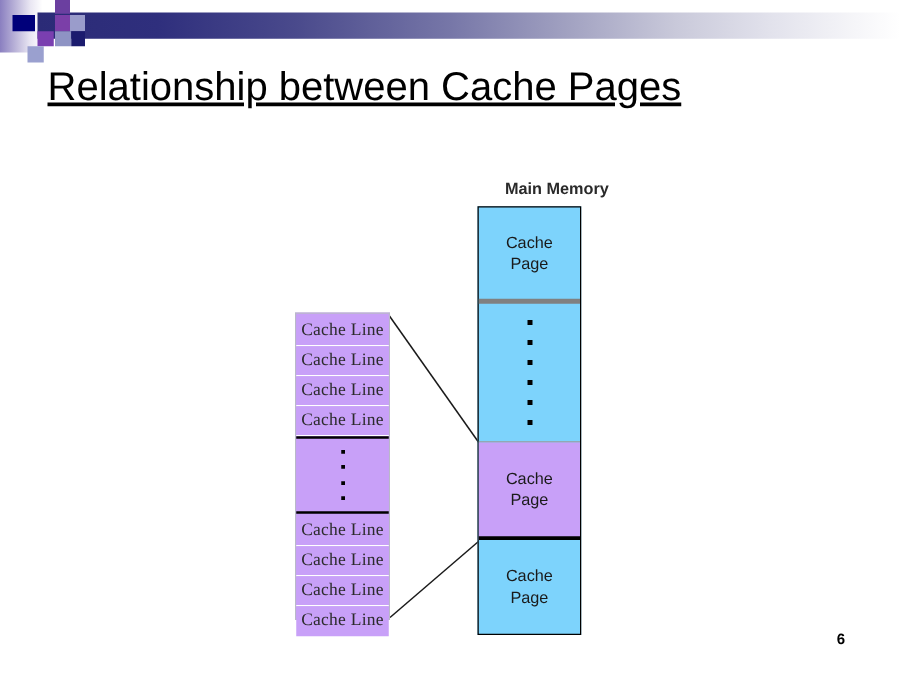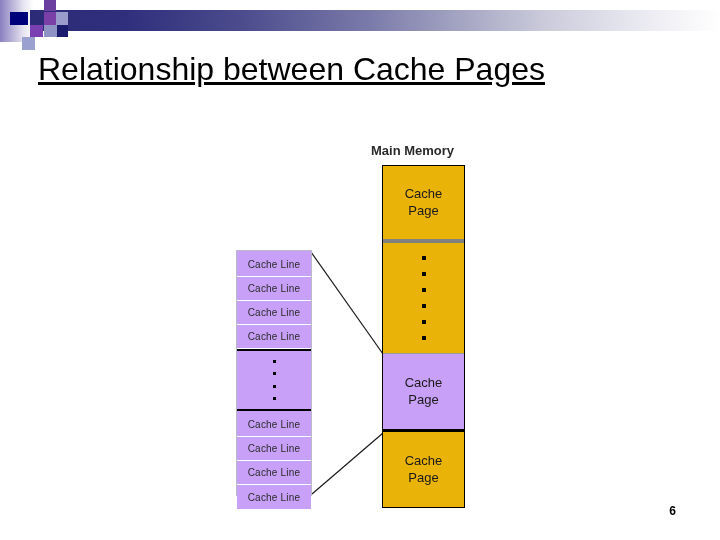--- a/index.html
+++ b/index.html
@@ -60,33 +60,33 @@
     width: 720px; height: 540px;
     pointer-events: none;
   }
   #diagram > * { pointer-events: auto; }
 
   
   #mm-label {
     position: absolute;
     left: 371px; top: 143px;
     width: 116px;
-    text-align: left;
+    text-align: right;
     font-size: 13px;
     font-weight: bold;
     color: #2a2a2a;
     font-family: "Liberation Sans", sans-serif;
   }
   #mem-column {
     position: absolute;
     left: 382px; top: 165px;
     width: 83px; height: 343px;
     border: 1px solid #000000;
     box-sizing: border-box;
-    background: #eab308;
+    background: #7dd3fc;
   }
   .mem-cell {
     position: absolute;
     left: 0;
     width: 100%;
     box-sizing: border-box;
     display: flex;
     flex-direction: column;
     align-items: center;
     justify-content: center;
@@ -126,23 +126,23 @@
     position: absolute;
     left: 0;
     width: 100%;
     height: 24px;
     box-sizing: border-box;
     border-bottom: 1px solid #ffffff;
     background: #c8a0f8;
     display: flex;
     align-items: center;
     justify-content: center;
-    font-size: 10px;
+    font-size: 14px;
     color: #2b2b2b;
-    font-family: Liberation Sans, sans-serif;
+    font-family: Liberation Serif, serif;
     letter-spacing: 0.2px;
     text-align: right;
   }
   .line-cell.gap {
     background: #c8a0f8;
     border-top: 2px solid #000000;
     border-bottom: 2px solid #000000;
     height: 62px;
   }
   .line-cell.gap .vdots { height: 40px; }

